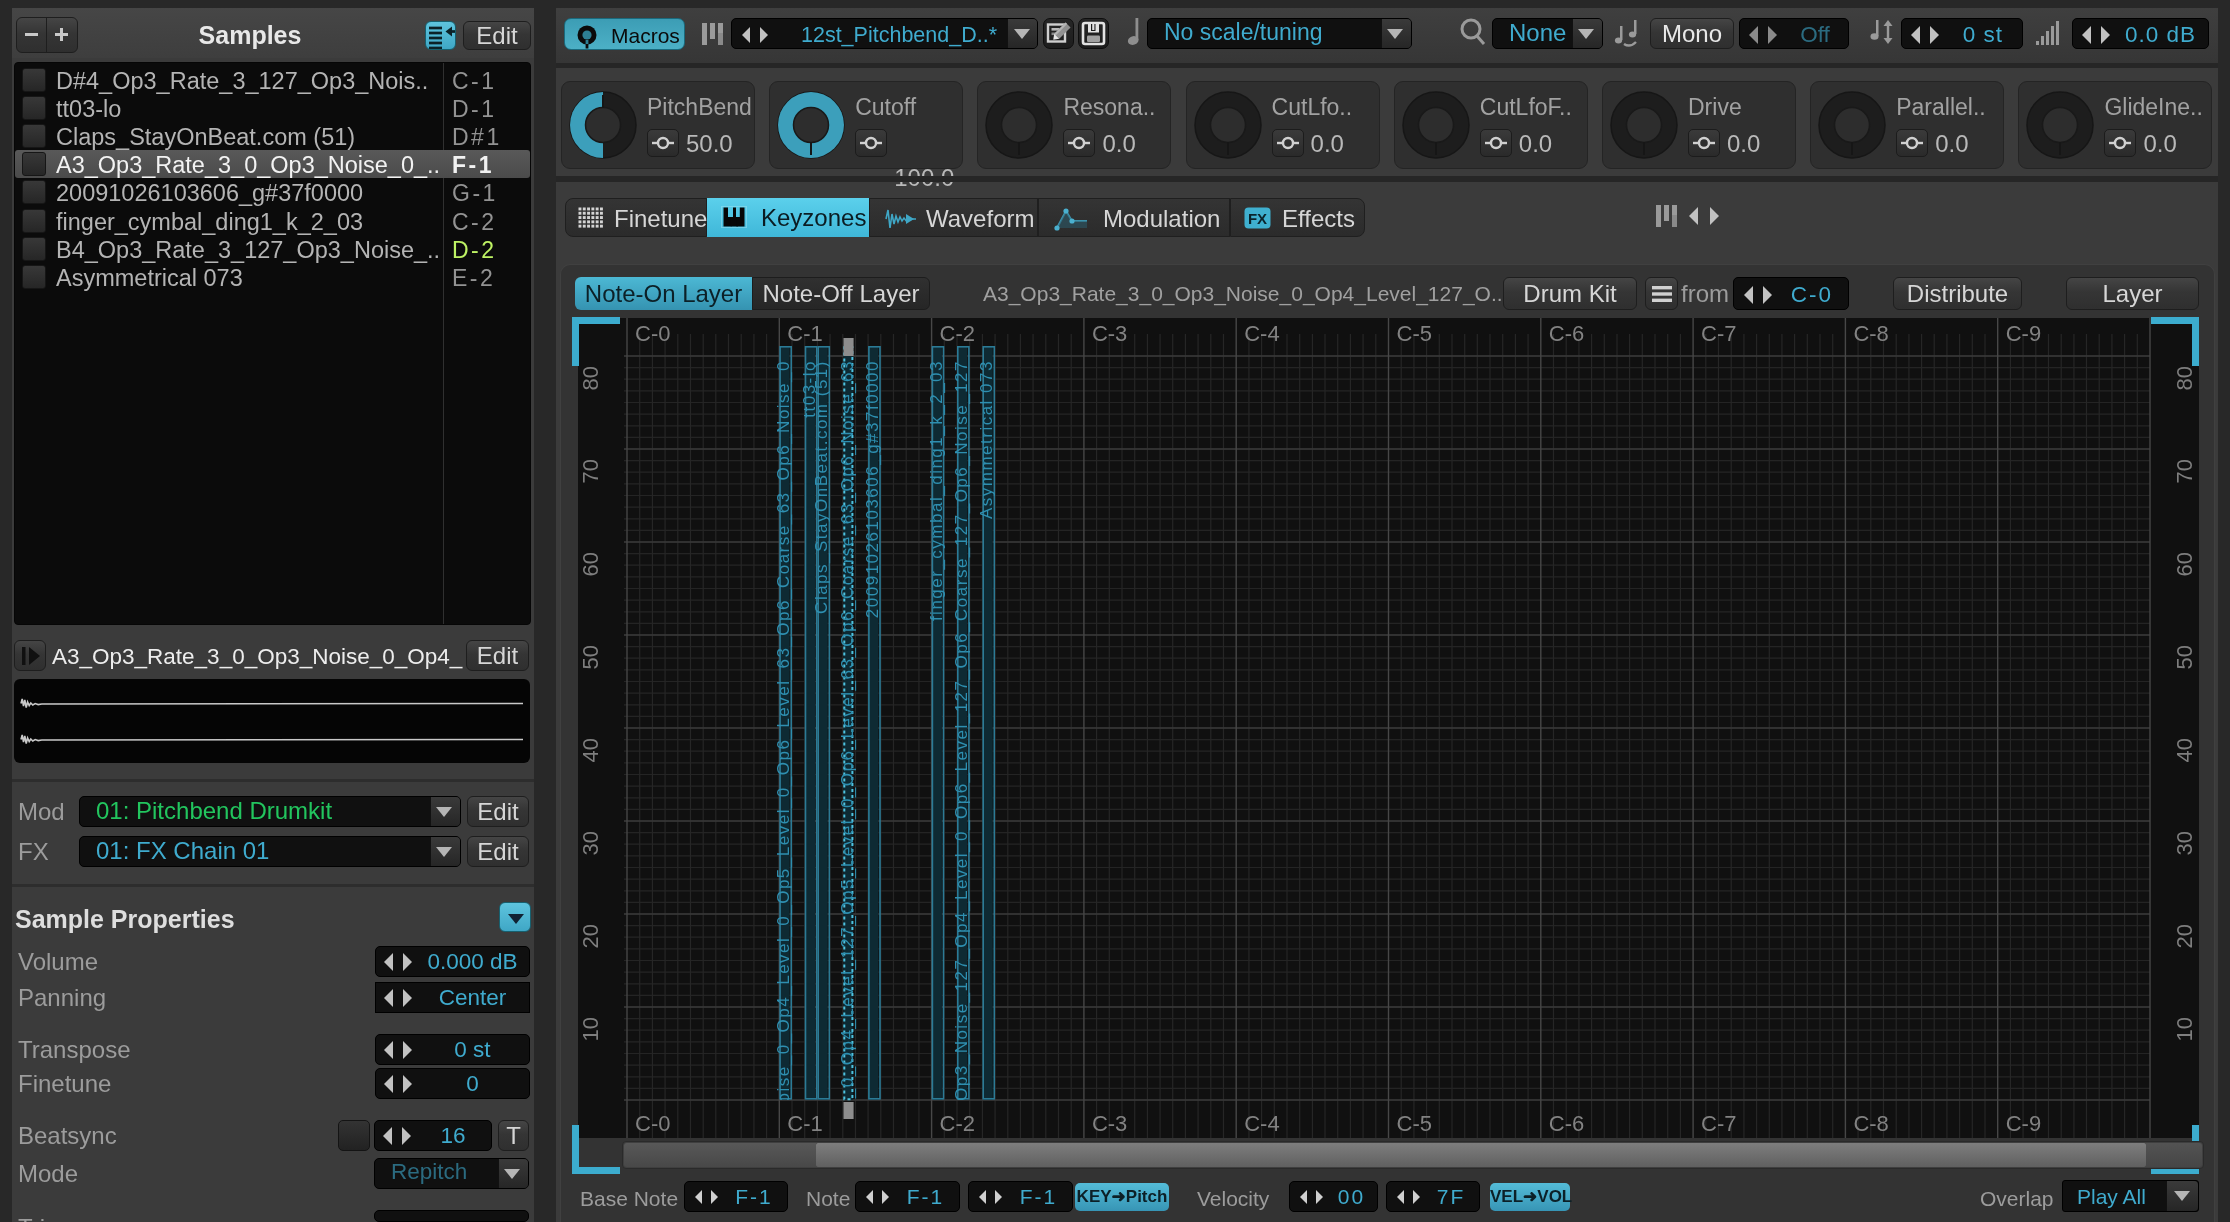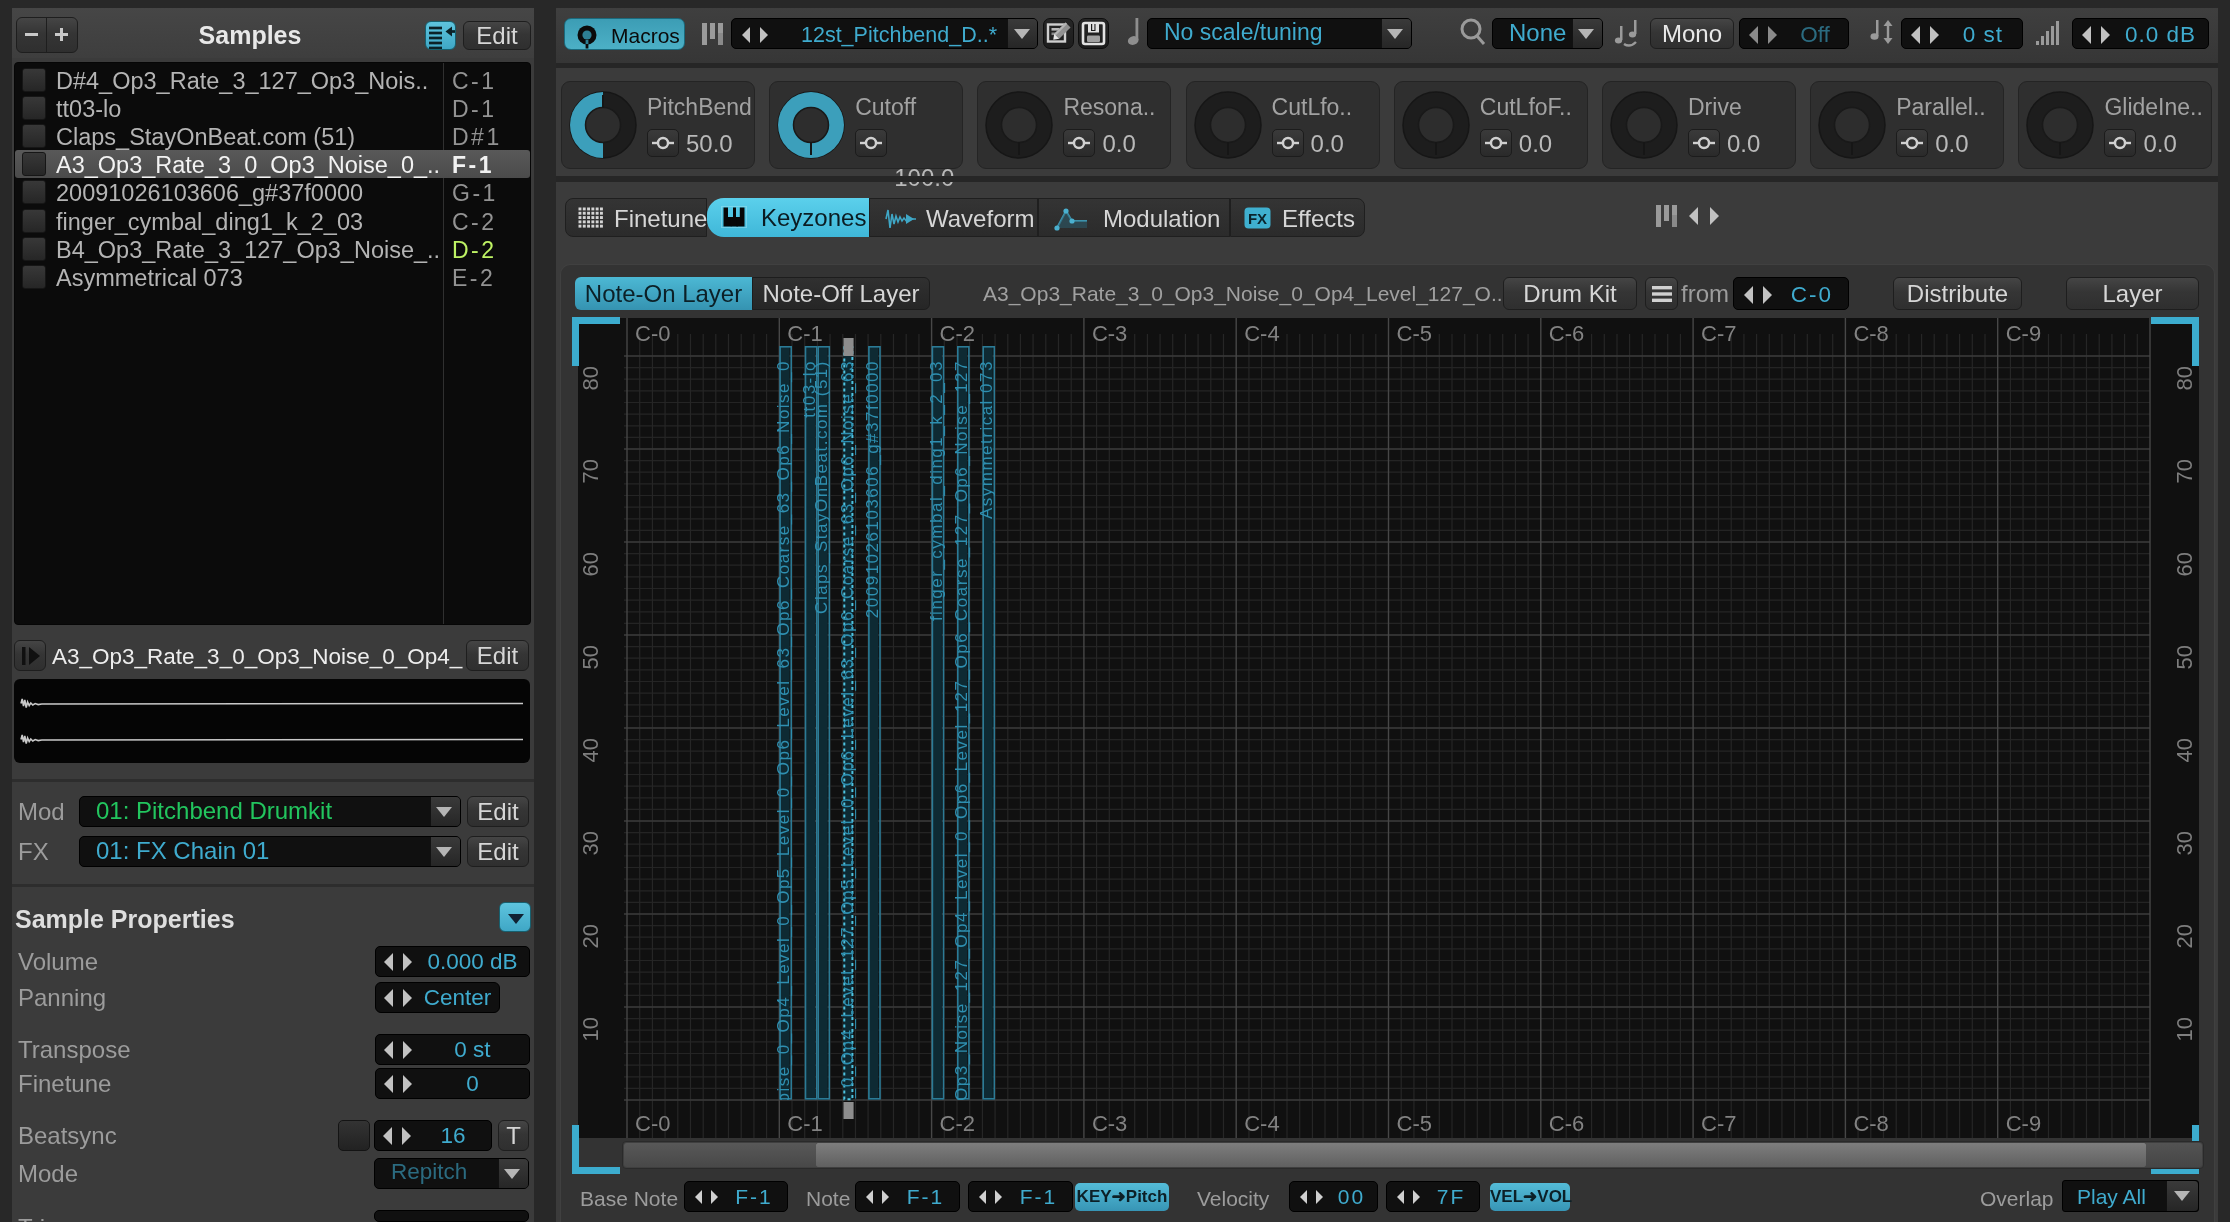--- a/index.html
+++ b/index.html
@@ -89,21 +89,21 @@
 <div style="position:absolute;left:499px;top:902px;width:32px;height:30px;background:linear-gradient(#5ec4de,#3fa7c6);border:1px solid #17606f;border-radius:6px;">
       <div style="position:absolute;left:8px;top:11px;width:0;height:0;border-left:8px solid transparent;border-right:8px solid transparent;border-top:10px solid #123;"></div>
     </div>
 <div style="position:absolute;left:18px;top:948px;width:200px;height:28px;font-size:24px;color:#9c9c9c;">Volume</div>
 <div style="position:absolute;left:375px;top:946px;width:155px;height:31px;background:#101010;border:1px solid #000;border-radius:5px;">
       <div style="position:absolute;left:8px;top:6px;width:0;height:0;border-top:9.5px solid transparent;border-bottom:9.5px solid transparent;border-right:9.5px solid #c2c2c2;"></div>
       <div style="position:absolute;left:26.5px;top:6px;width:0;height:0;border-top:9.5px solid transparent;border-bottom:9.5px solid transparent;border-left:9.5px solid #c2c2c2;"></div>
       <div style="position:absolute;left:48px;right:8px;top:0;height:29px;display:flex;align-items:center;justify-content:center;font-size:22.5px;color:#3fabce;white-space:nowrap;">0.000 dB</div>
     </div>
 <div style="position:absolute;left:18px;top:984px;width:200px;height:28px;font-size:24px;color:#9c9c9c;">Panning</div>
-<div style="position:absolute;left:375px;top:982px;width:125px;height:31px;background:#101010;border:1px solid #000;border-radius:6px;">
+<div style="position:absolute;left:375px;top:982px;width:155px;height:31px;background:#101010;border:1px solid #000;border-radius:0;">
       <div style="position:absolute;left:8px;top:6px;width:0;height:0;border-top:9.5px solid transparent;border-bottom:9.5px solid transparent;border-right:9.5px solid #c2c2c2;"></div>
       <div style="position:absolute;left:26.5px;top:6px;width:0;height:0;border-top:9.5px solid transparent;border-bottom:9.5px solid transparent;border-left:9.5px solid #c2c2c2;"></div>
       <div style="position:absolute;left:48px;right:8px;top:0;height:29px;display:flex;align-items:center;justify-content:center;font-size:22.5px;color:#3fabce;white-space:nowrap;">Center</div>
     </div>
 <div style="position:absolute;left:18px;top:1036px;width:200px;height:28px;font-size:24px;color:#9c9c9c;">Transpose</div>
 <div style="position:absolute;left:375px;top:1034px;width:155px;height:31px;background:#101010;border:1px solid #000;border-radius:5px;">
       <div style="position:absolute;left:8px;top:6px;width:0;height:0;border-top:9.5px solid transparent;border-bottom:9.5px solid transparent;border-right:9.5px solid #c2c2c2;"></div>
       <div style="position:absolute;left:26.5px;top:6px;width:0;height:0;border-top:9.5px solid transparent;border-bottom:9.5px solid transparent;border-left:9.5px solid #c2c2c2;"></div>
       <div style="position:absolute;left:48px;right:8px;top:0;height:29px;display:flex;align-items:center;justify-content:center;font-size:22.5px;color:#3fabce;white-space:nowrap;">0 st</div>
     </div>
@@ -375,21 +375,21 @@
           <rect x="23.0" y="15.399999999999999" width="2.9" height="2.9" fill="#d4d4d4"></rect>
           <rect x="1.5" y="19.7" width="2.9" height="2.9" fill="#d4d4d4"></rect>
           <rect x="5.8" y="19.7" width="2.9" height="2.9" fill="#d4d4d4"></rect>
           <rect x="10.1" y="19.7" width="2.9" height="2.9" fill="#d4d4d4"></rect>
           <rect x="14.399999999999999" y="19.7" width="2.9" height="2.9" fill="#d4d4d4"></rect>
           <rect x="18.7" y="19.7" width="2.9" height="2.9" fill="#d4d4d4"></rect>
           <rect x="23.0" y="19.7" width="2.9" height="2.9" fill="#d4d4d4"></rect>
         </svg></div>
       <div style="position:absolute;left:48px;top:6px;font-size:24px;color:#d6d6d6;">Finetune</div>
     </div>
-<div style="position:absolute;left:707px;top:198px;width:182px;height:39px;background:linear-gradient(#5bd0ec,#3fb7d8);border-radius:17px;">
+<div style="position:absolute;left:707px;top:198px;width:182px;height:39px;background:linear-gradient(#5bd0ec,#3fb7d8);">
       <div style="position:absolute;left:14px;top:8px;"><svg width="26" height="22" viewBox="0 0 26 22">
           <rect x="0.5" y="0.5" width="25" height="21" fill="none" stroke="#9fe2f2" stroke-width="1" opacity="0.5"></rect>
           <path d="M2.5 1.5 h4.5 v9.5 h3.5 v9.5 h-8 Z" fill="#070707"></path>
           <path d="M12 1.5 h3 v9.5 h1.8 v9.5 h-7 v-9.5 h2.2 Z" fill="#070707"></path>
           <path d="M18.8 1.5 h4.7 v19 h-8 v-9.5 h3.3 Z" fill="#070707"></path>
         </svg></div>
       <div style="position:absolute;left:54px;top:6px;font-size:24px;color:#0b1c22;">Keyzones</div>
     </div>
 <div style="position:absolute;left:869px;top:198px;width:169px;height:39px;background:linear-gradient(#343434,#2b2b2b);border:1px solid #1f1f1f;border-radius:0;">
       <div style="position:absolute;left:14px;top:7px;"><svg width="32" height="26" viewBox="0 0 32 26">

